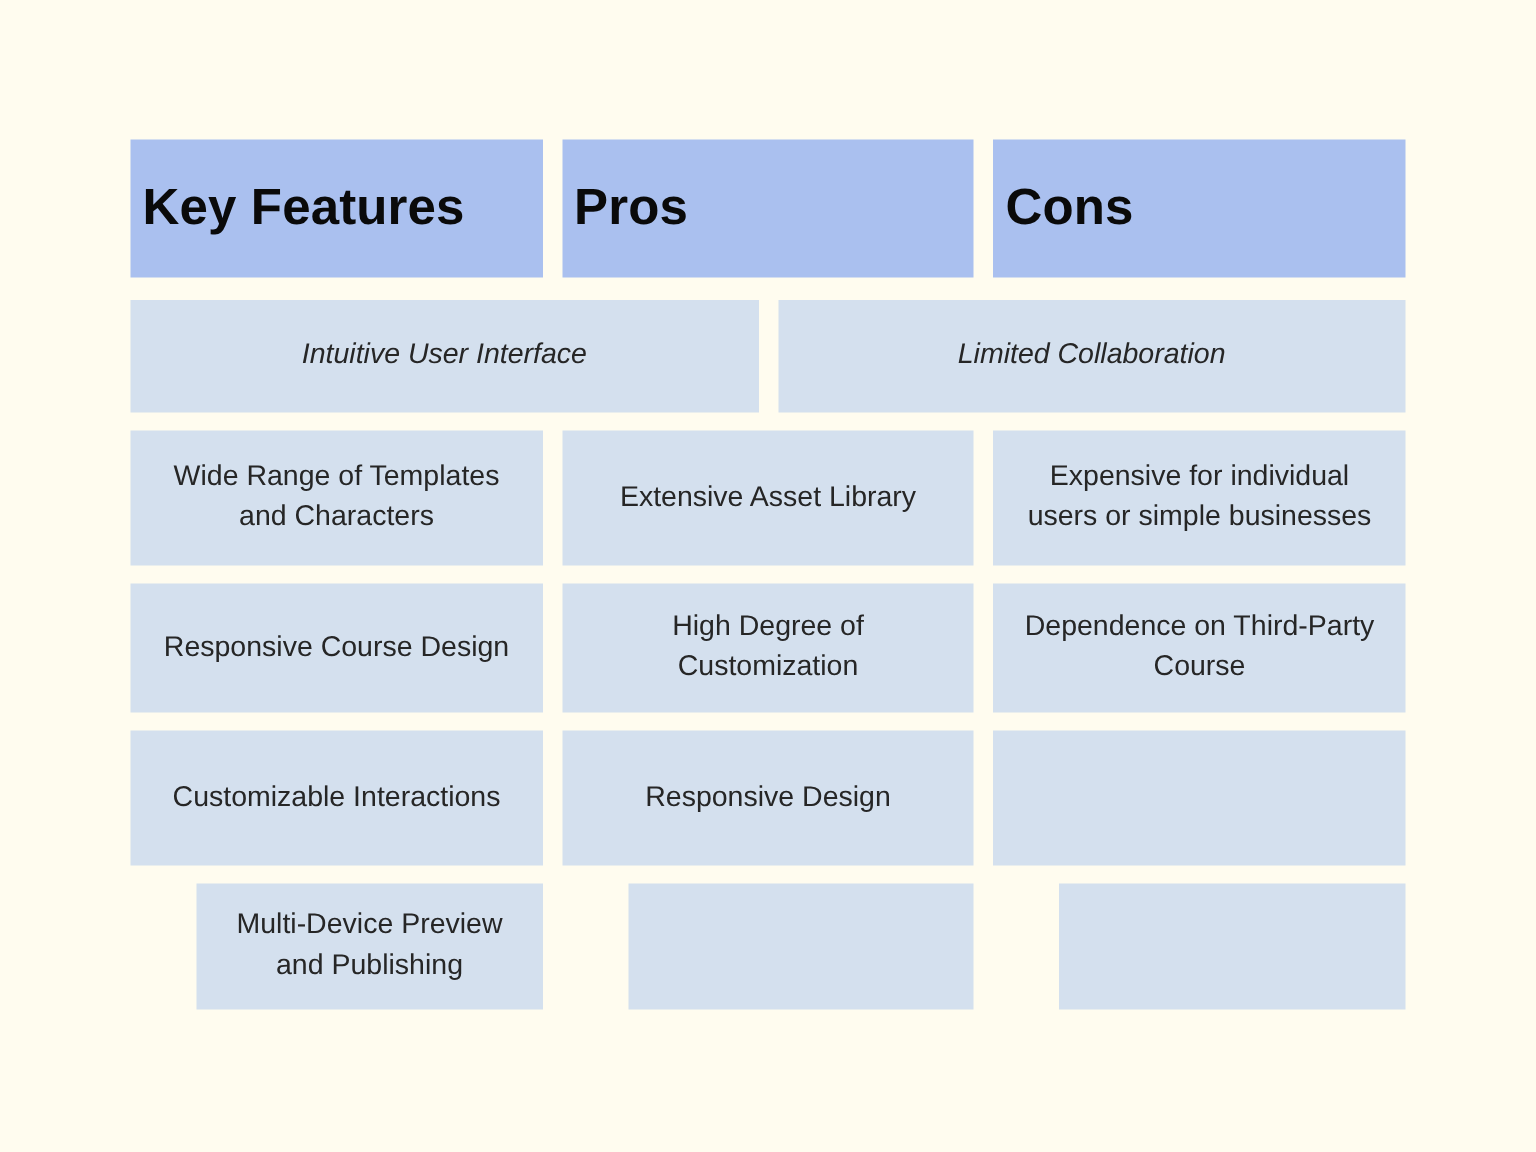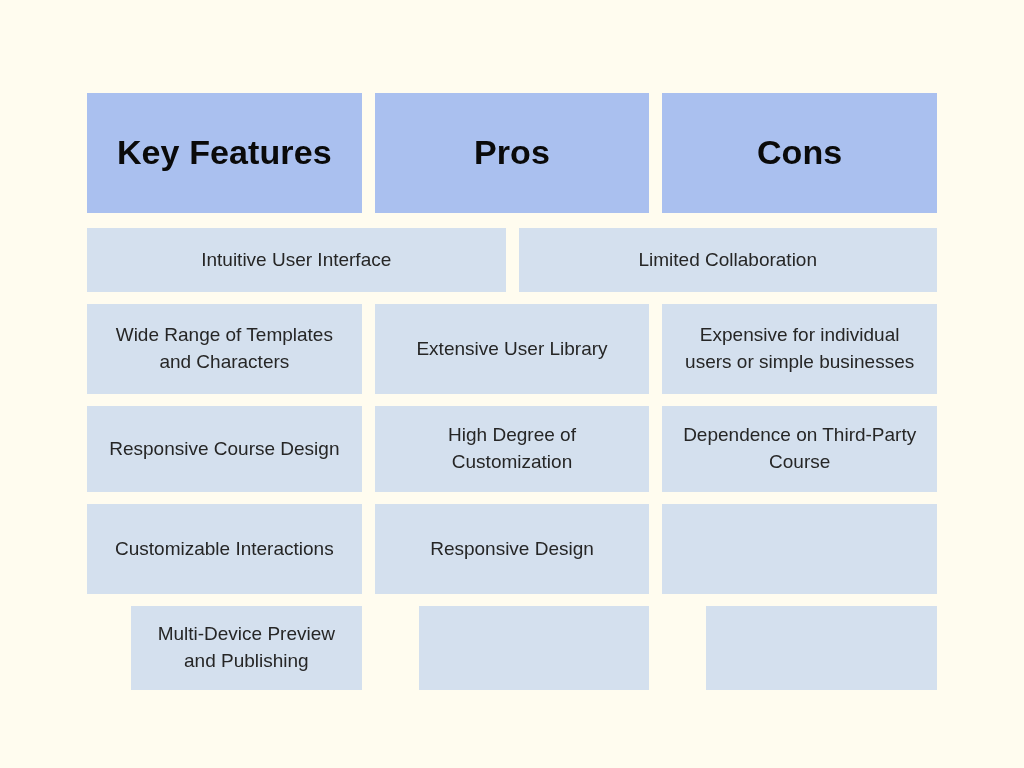--- a/index.html
+++ b/index.html
@@ -25,43 +25,43 @@
     display: flex;
     gap: 13px;
   }
 
   .header-row {
     margin-bottom: 15px;
   }
 
   .header-cell {
     flex: 1 1 0;
-    height: 120px;
+    height: 92px;
     background: #AAC0EF;
     display: flex;
     align-items: center;
-    justify-content: center;
+    justify-content: flex-start;
     text-align: center;
     box-sizing: border-box;
     padding: 0 8px;
   }
 
   .header-cell .cell-text {
     font-size: 34px;
     font-weight: bold;
     color: #0A0A0A;
     line-height: 1.15;
     letter-spacing: 0.1px;
   }
 
   .body-row {
     margin-bottom: 12px;
   }
 
-  .body-row.row-h-75 .body-cell { height: 64px; }
+  .body-row.row-h-75 .body-cell { height: 75px; font-style: italic; }
   .body-row.row-h-90 .body-cell { height: 90px; }
   .body-row.row-h-86 .body-cell { height: 86px; }
   .body-row.row-h-84 .body-cell { height: 84px; margin-left: 44px; }
 
   .body-cell {
     flex: 1 1 0;
     background: #D4E0EE;
     display: flex;
     align-items: center;
     justify-content: center;
@@ -105,21 +105,21 @@
     <div class="body-cell">
       <span class="cell-text">Limited Collaboration</span>
     </div>
   </div>
 
   <div class="table-row body-row row-h-90">
     <div class="body-cell">
       <span class="cell-text">Wide Range of Templates and Characters</span>
     </div>
     <div class="body-cell">
-      <span class="cell-text">Extensive User Library</span>
+      <span class="cell-text">Extensive Asset Library</span>
     </div>
     <div class="body-cell">
       <span class="cell-text">Expensive for individual users or simple businesses</span>
     </div>
   </div>
 
   <div class="table-row body-row row-h-86">
     <div class="body-cell">
       <span class="cell-text">Responsive Course Design</span>
     </div>

